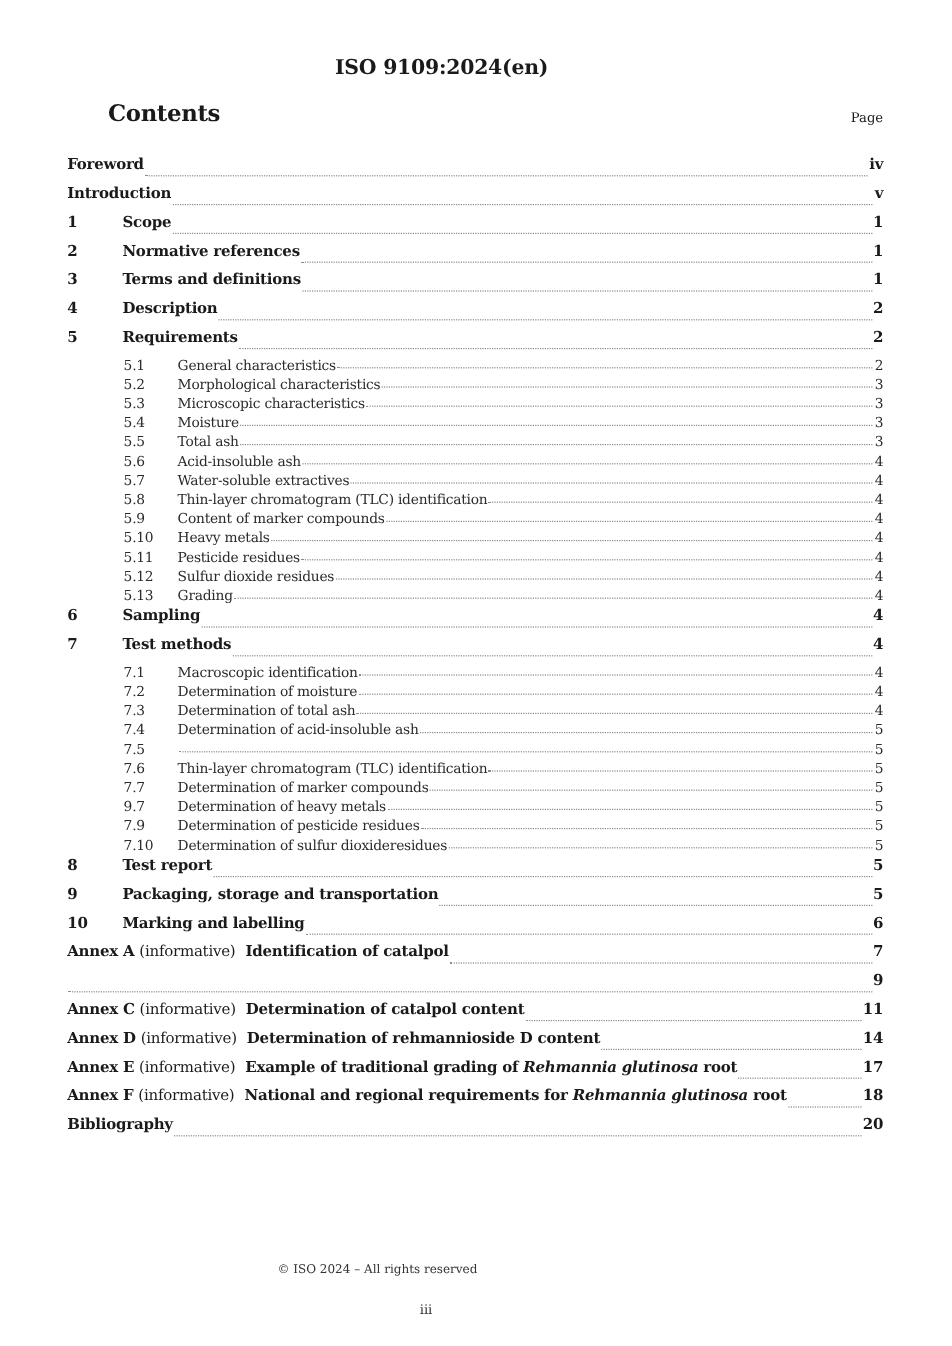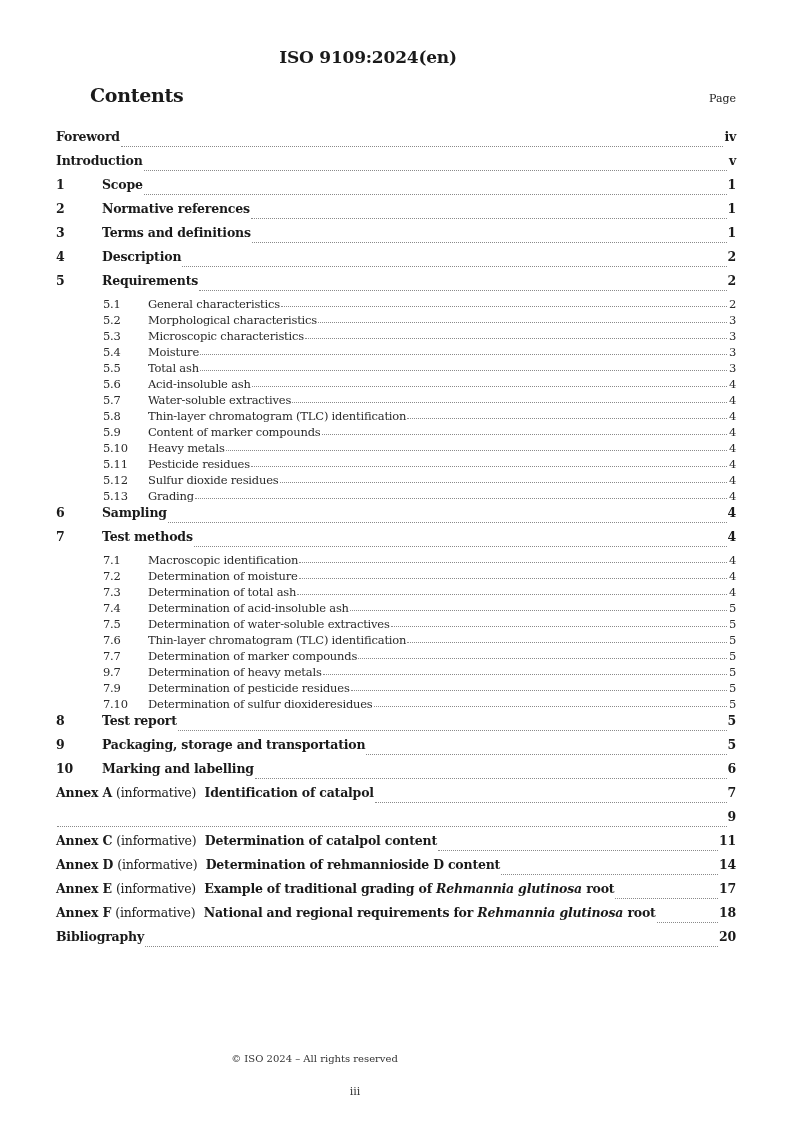--- a/index.html
+++ b/index.html
@@ -206,21 +206,20 @@
       <span class="pg">4</span>
     </div>
     <div class="row sub">
       <span class="num">7.4</span>
       <span class="title">Determination of acid-insoluble ash</span>
       <span class="leader"></span>
       <span class="pg">5</span>
     </div>
     <div class="row sub">
       <span class="num">7.5</span>
-      <span class="title">Determination of water-soluble extractives</span>
       <span class="leader"></span>
       <span class="pg">5</span>
     </div>
     <div class="row sub">
       <span class="num">7.6</span>
       <span class="title">Thin-layer chromatogram (TLC) identification</span>
       <span class="leader"></span>
       <span class="pg">5</span>
     </div>
     <div class="row sub">

